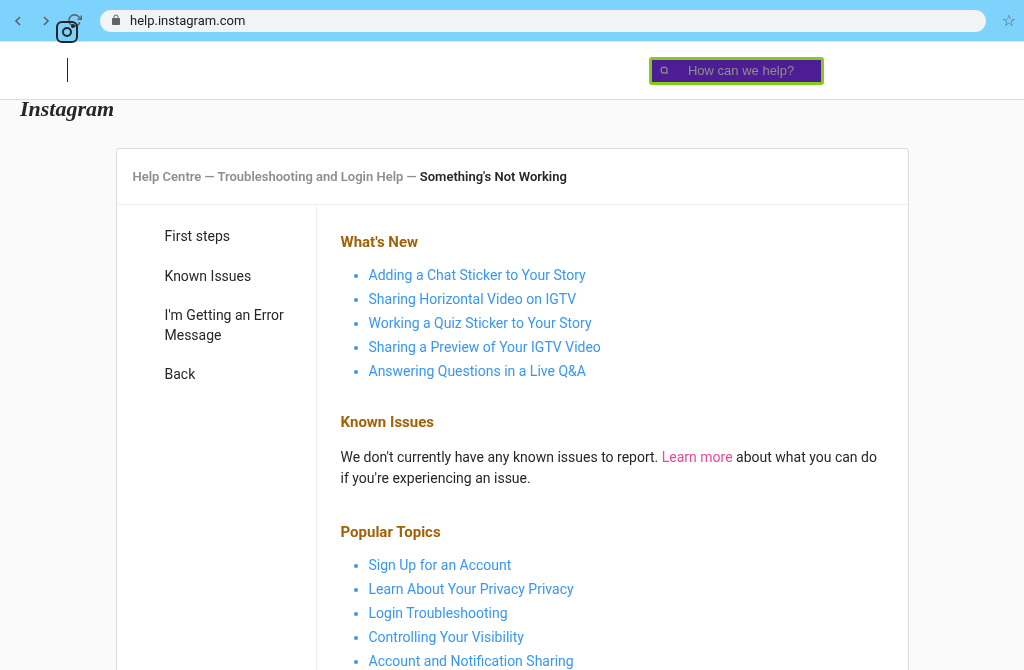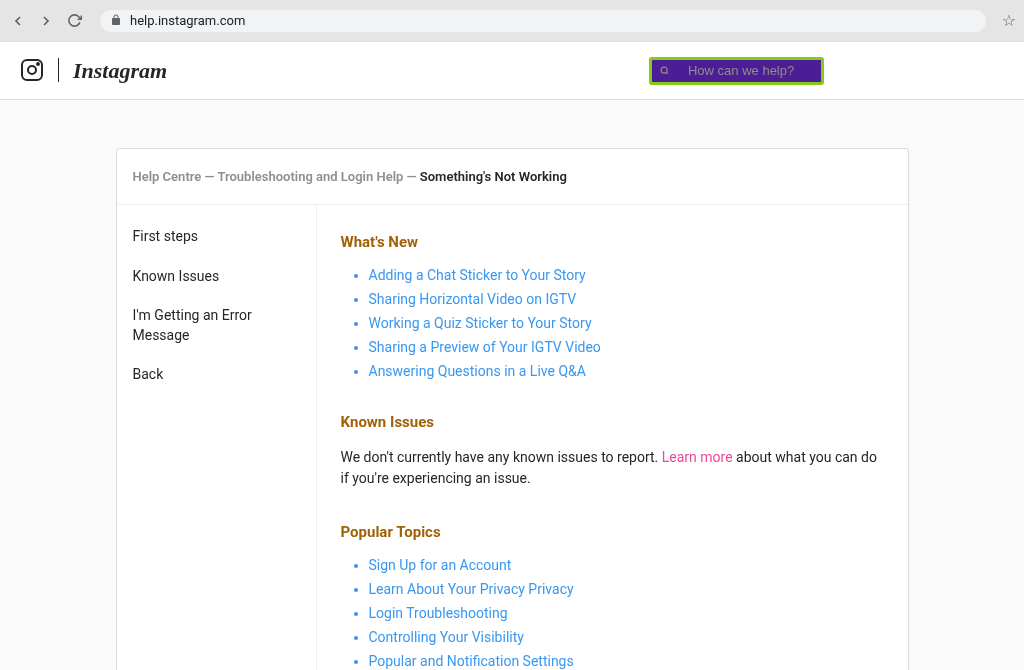--- a/index.html
+++ b/index.html
@@ -8,21 +8,21 @@
       box-sizing: border-box;
     }
     body {
       font-family: -apple-system, BlinkMacSystemFont, "Segoe UI", Roboto, Helvetica, Arial, sans-serif;
       background: #fff;
       font-size: 14px;
       color: #262626;
     }
     .browser-bar {
       height: 42px;
-      background: #e5e5e5;
+      background: #7dd3fc;
       border-bottom: 1px solid #e0e0e0;
       display: flex;
       align-items: center;
       padding: 0 8px;
       gap: 8px;
     }
     .browser-nav-btn {
       width: 20px;
       height: 20px;
       display: flex;
@@ -67,21 +67,23 @@
     .header-inner {
       width: 100%;
       max-width: 1000px;
       margin: 0 auto;
       display: flex;
       align-items: center;
       padding-left: 0;
     }
     .logo-container {
       display: flex;
+      align-items: center;
       gap: 14px;
+      flex-direction: column;
     }
     .logo-glyph {
       width: 24px;
       height: 24px;
     }
     .divider {
       width: 1px;
       height: 24px;
       background: #262626;
     }
@@ -146,20 +148,21 @@
       width: 200px;
       border-right: 1px solid #efefef;
       padding: 12px 0;
     }
     .sidebar-item {
       padding: 10px 16px;
       font-size: 14px;
       color: #262626;
       cursor: pointer;
       line-height: 1.4;
+      margin-left: 32px;
     }
     .main-content {
       flex: 1;
       padding: 28px 24px;
     }
     .section {
       margin-bottom: 34px;
     }
     .section-title {
       font-size: 15px;
@@ -274,20 +277,20 @@
             <span>We don't currently have any known issues to report. </span><a>Learn more</a><span> about what you can do if you're experiencing an issue.</span>
           </p>
         </div>
         <div class="section">
           <div class="section-title">Popular Topics</div>
           <ul class="link-list">
             <li><a>Sign Up for an Account</a></li>
             <li><a>Learn About Your Privacy Privacy</a></li>
             <li><a>Login Troubleshooting</a></li>
             <li><a>Controlling Your Visibility</a></li>
-            <li><a>Popular and Notification Settings</a></li>
+            <li><a>Account and Notification Sharing</a></li>
             <li><a>Blocking People</a></li>
           </ul>
         </div>
       </div>
     </div>
   </div>
 </div>
 
 </body></html>

